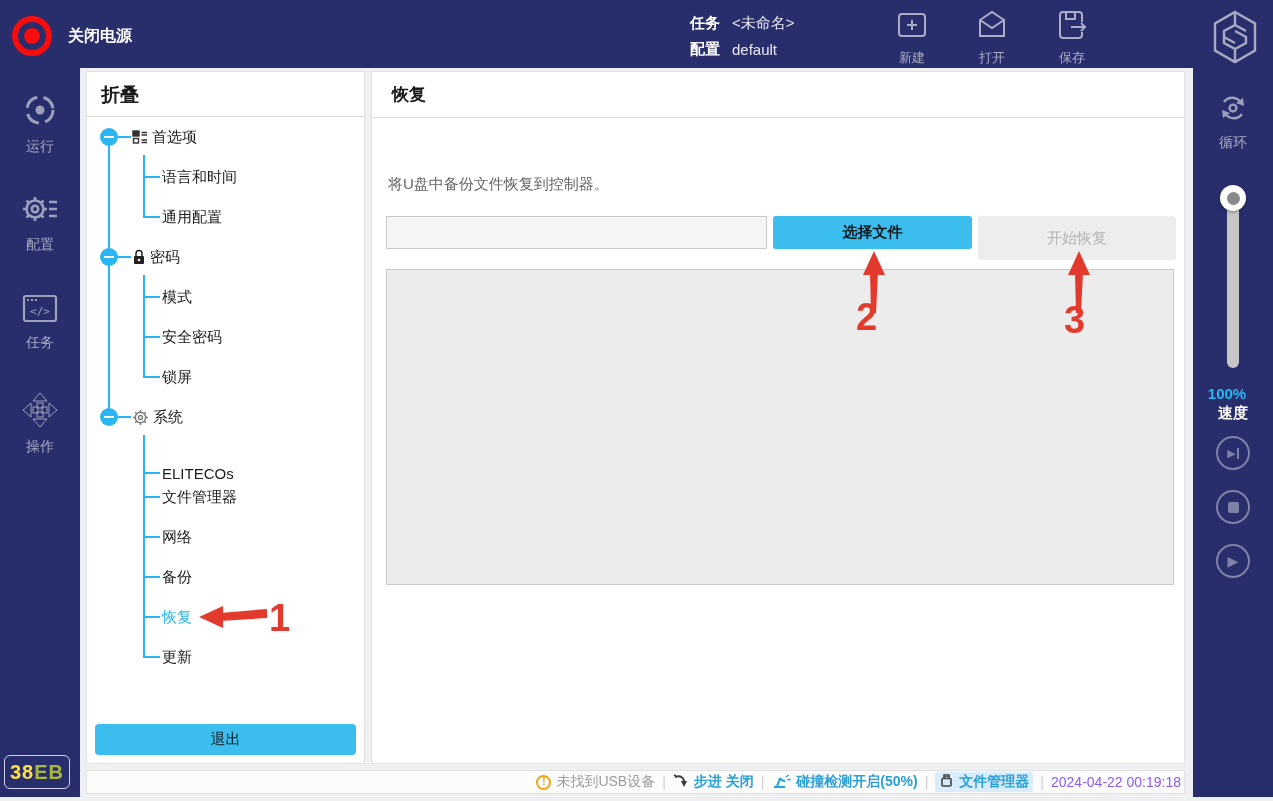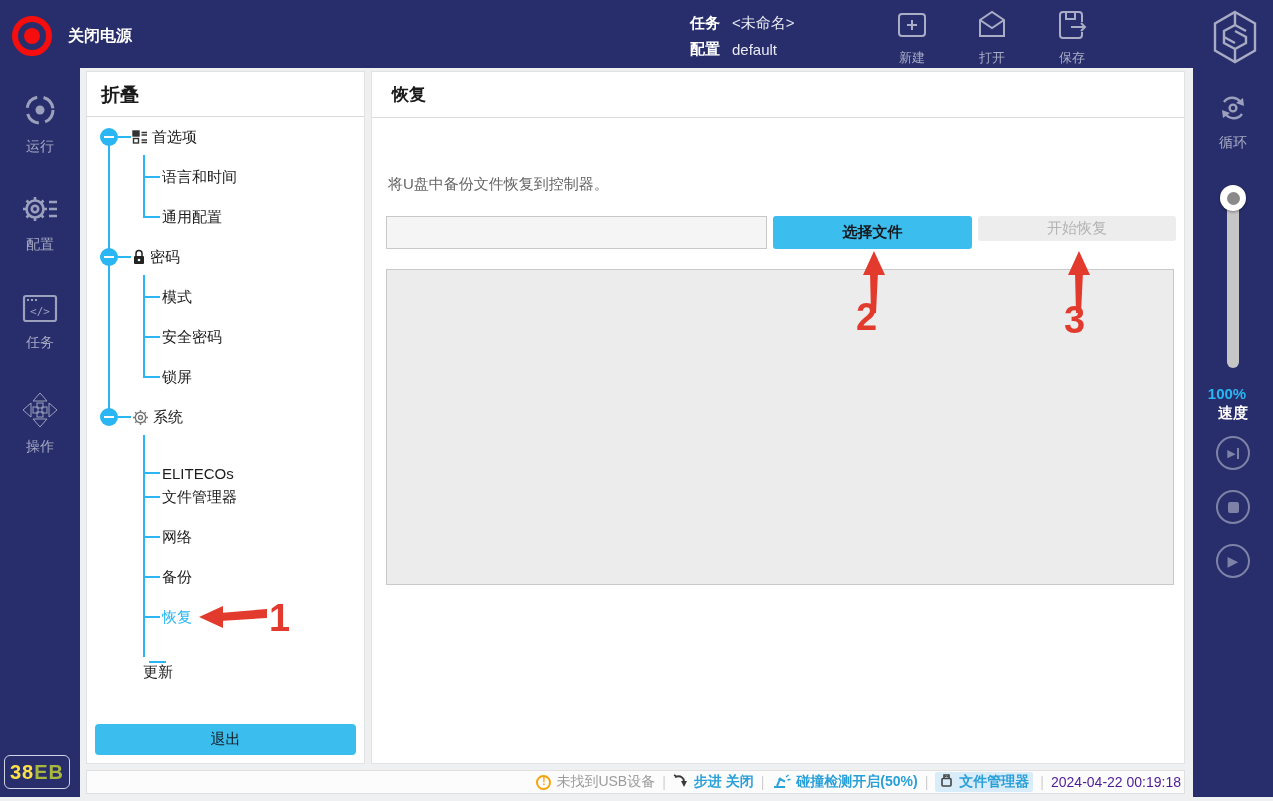--- a/index.html
+++ b/index.html
@@ -53,21 +53,21 @@
   .tnode.selected .tlabel { color:#29b6f2; }
   .exit-btn { position:absolute; left:8px; right:8px; bottom:8px; height:31px; background:#3bbdee; border:none; border-radius:4px; font-size:15px; color:#15181c; font-family:inherit; cursor:pointer; }
 
   
   .main-panel { flex:1; background:#fff; border:1px solid #e2e2e2; position:relative; }
   .main-header { height:46px; line-height:46px; padding-left:20px; font-size:17px; font-weight:bold; color:#1a1a1a; border-bottom:1px solid #dcdcdc; }
   .main-rest { position:absolute; top:46px; left:0; right:0; bottom:0; }
   .desc { position:absolute; left:16px; top:57px; font-size:15px; color:#666; }
   .file-input { position:absolute; left:14px; top:98px; width:381px; height:33px; background:#f5f5f5; border:1px solid #c8c8c8; font-size:14px; padding:0 8px; font-family:inherit; }
   .btn-select { position:absolute; left:401px; top:98px; width:199px; height:33px; background:#3bbdee; border:none; border-radius:3px; font-size:15px; font-weight:bold; color:#15181c; font-family:inherit; cursor:pointer; }
-  .btn-start { position:absolute; left:606px; top:98px; width:198px; height:25px; background:#ededed; border:none; border-radius:3px; font-size:15px; color:#b4b4b4; font-family:Liberation Sans, sans-serif; }
+  .btn-start { position:absolute; left:606px; top:98px; width:198px; height:44px; background:#ededed; border:none; border-radius:3px; font-size:15px; color:#b4b4b4; font-family:Liberation Sans, sans-serif; }
   .content-box { position:absolute; left:14px; right:10px; top:151px; height:316px; background:#ececec; border:1px solid #c9c9c9; }
 
   
   .ann-num { position:absolute; color:#e23b2e; font-size:38px; font-weight:bold; z-index:5; }
   .ann-arrow { position:absolute; z-index:5; }
 
   
   .right-rail { width:80px; background:#282e6b; position:relative; color:#a9adc6; }
   .loop-btn { position:absolute; left:0; top:24px; width:80px; display:flex; flex-direction:column; align-items:center; gap:6px; cursor:pointer; }
   .loop-btn svg { stroke:#9ba0bd; fill:none; }
@@ -85,21 +85,21 @@
   .pb-stop .sq { width:11px; height:11px; background:#7d82a6; border-radius:2px; }
   .pb-play { top:476px; font-size:14px; }
 
   
   .status-bar { height:24px; background:#fcfcfc; border:1px solid #e0e0e0; display:flex; align-items:center; justify-content:flex-end; gap:7px; font-size:14px; padding-right:3px; }
   .sb-sep { color:#cfcfcf; }
   .sb-gray { color:#9c9c9c; display:flex; align-items:center; gap:5px; }
   .sb-blue { color:#2aa0d8; font-weight:bold; display:flex; align-items:center; gap:5px; cursor:pointer; }
   .sb-hl { background:#d9ecf9; border-radius:2px; padding:1px 4px; }
   .warn-circ { width:15px; height:15px; border:2px solid #f5a30a; border-radius:50%; color:#f5a30a; font-size:10px; font-weight:bold; display:flex; align-items:center; justify-content:center; line-height:1; }
-  .sb-date { color:#4c1d95; }
+  .sb-date { color:#8b5cf6; }
 </style>
 </head>
 <body>
 
 <div class="app">
 
   <header class="topbar">
     <div class="power-group">
       <span class="power-ring">
           <span class="power-dot"></span>
@@ -291,21 +291,21 @@
                 <span class="tlabel">网络</span>
             </div>
             <div class="tnode child" style="top:440px;">
               <span class="tick"></span>
                 <span class="tlabel">备份</span>
             </div>
             <div class="tnode child selected" style="top:480px;">
               <span class="tick"></span>
                 <span class="tlabel">恢复</span>
             </div>
-            <div class="tnode child" style="top:544px;flex-direction:column;">
+            <div class="tnode child" style="top:520px;">
               <span class="tick"></span>
                 <span class="tlabel">更新</span>
             </div>
 
             <svg class="ann-arrow" style="left:112px;top:487px;" width="70" height="26" viewBox="0 0 70 26">
               <polygon points="0,13 24,2 24,24" fill="#e23b2e"></polygon>
               <polygon points="21,9 68,5 68,14 21,17" fill="#e23b2e"></polygon>
             </svg>
             <div class="ann-num" style="left:182px;top:480px;">1</div>
           </div>

